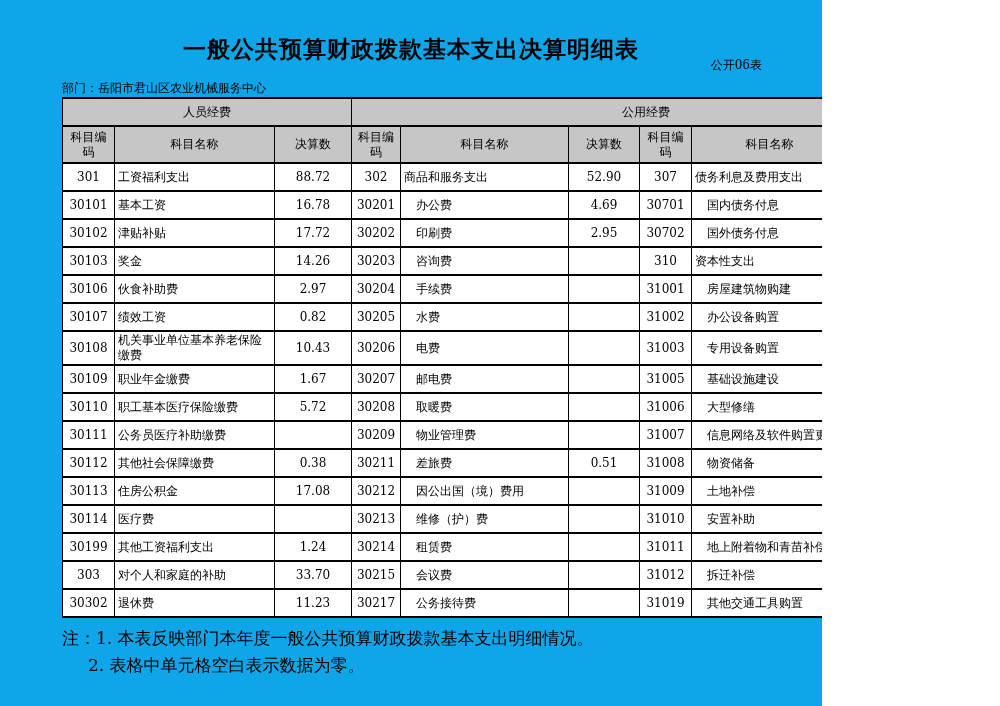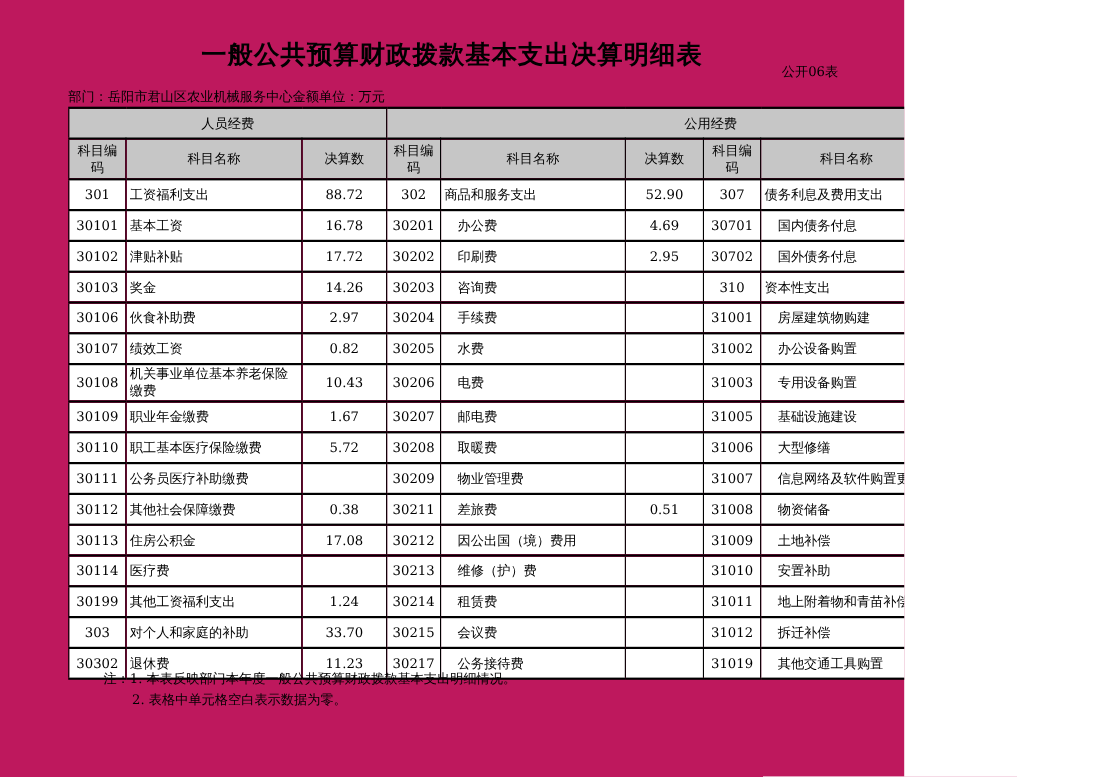--- a/index.html
+++ b/index.html
@@ -4,21 +4,21 @@
 <style>
   html, body {
     margin: 0;
     padding: 0;
     background: #ffffff;
   }
   .page {
     position: relative;
     width: 822px;
     height: 706px;
-    background: #be185d;
+    background: #0ea5e9;
     color: #000000;
     font-family: "DejaVu Serif", "Liberation Serif", serif;
     overflow: hidden;
   }
   .doc-title {
     position: absolute;
     top: 34px;
     left: 0;
     width: 100%;
     text-align: center;
@@ -31,21 +31,21 @@
     top: 57px;
     right: 60px;
     font-size: 12px;
   }
   .meta-row {
     position: absolute;
     top: 80px;
     left: 62px;
     width: 878px;
     display: flex;
-    justify-content: flex-start;
+    justify-content: space-between;
     font-size: 12px;
   }
   table.budget {
     position: absolute;
     top: 97px;
     left: 62px;
     width: 878px;
     border-collapse: collapse;
     table-layout: fixed;
     font-size: 12px;
@@ -64,25 +64,24 @@
     text-align: center;
   }
   th.group-hdr { height: 24px; }
   th.col-hdr   { height: 33px; padding: 1px 2px; }
   table.budget td { height: 24px; background: #ffffff; }
   td.code { text-align: center; }
   td.name { text-align: left; padding-left: 2px; padding-right: 2px; margin-top: 48px; }
   td.val  { text-align: center; padding-right: 5px; }
   .notes {
     position: absolute;
-    top: 608px;
+    top: 625px;
     left: 62px;
-    font-size: 12px;
+    font-size: 17px;
     line-height: 1.6;
-    margin-left: 32px;
   }
   .note-line { white-space: pre; }
   .note-line.indent { padding-left: 26px; }
 </style>
 </head>
 <body>
 
 <div class="page">
 
   <div class="doc-title">一般公共预算财政拨款基本支出决算明细表</div>

